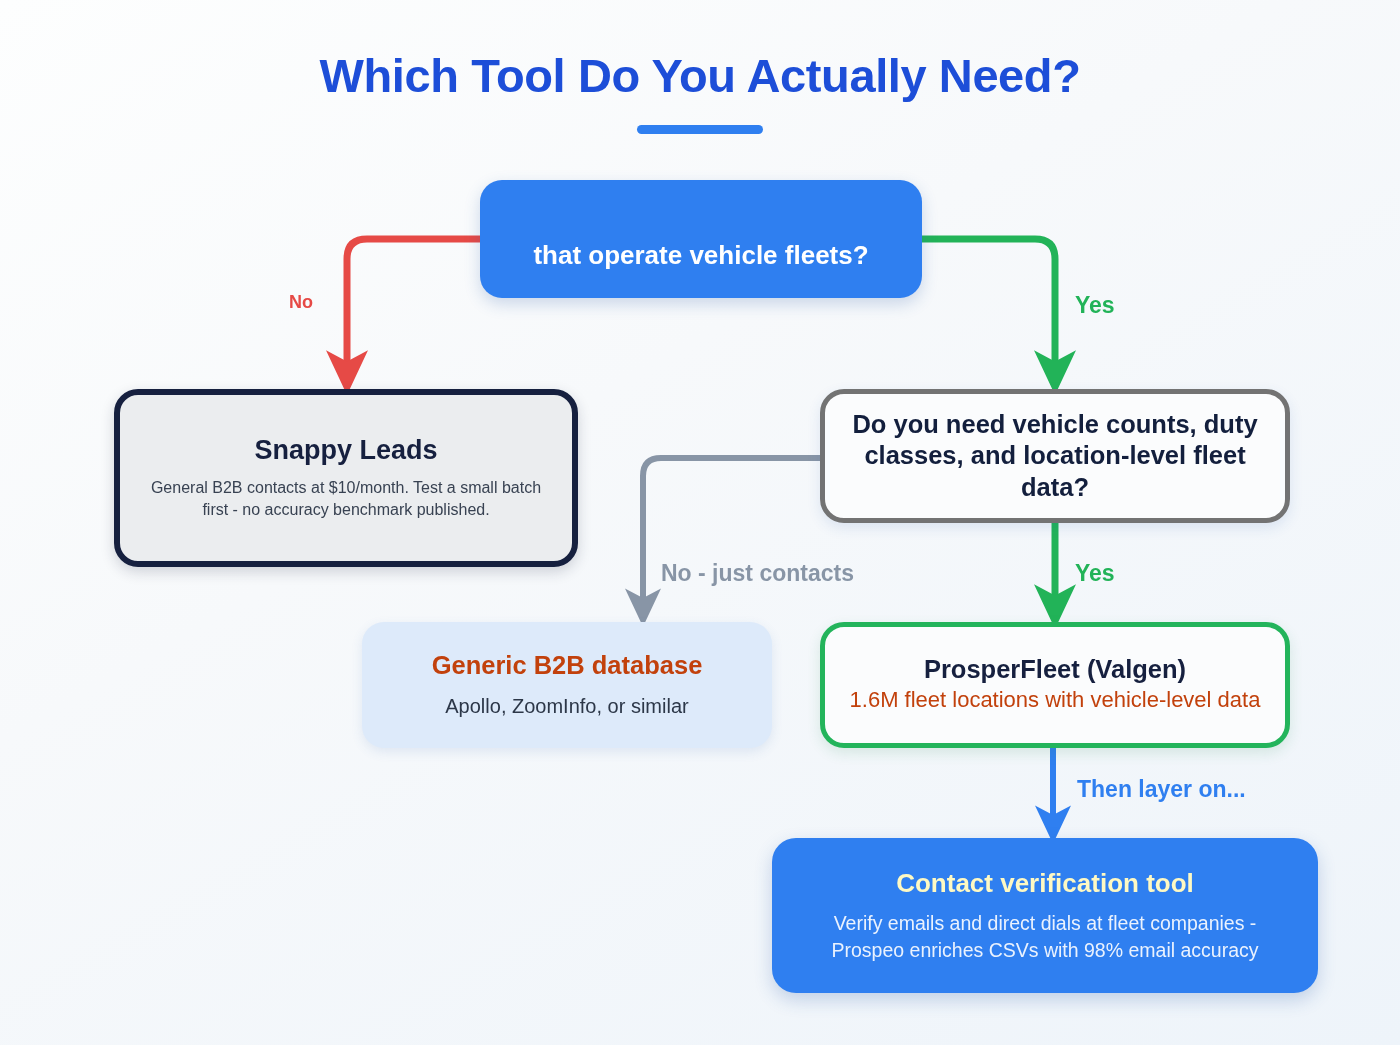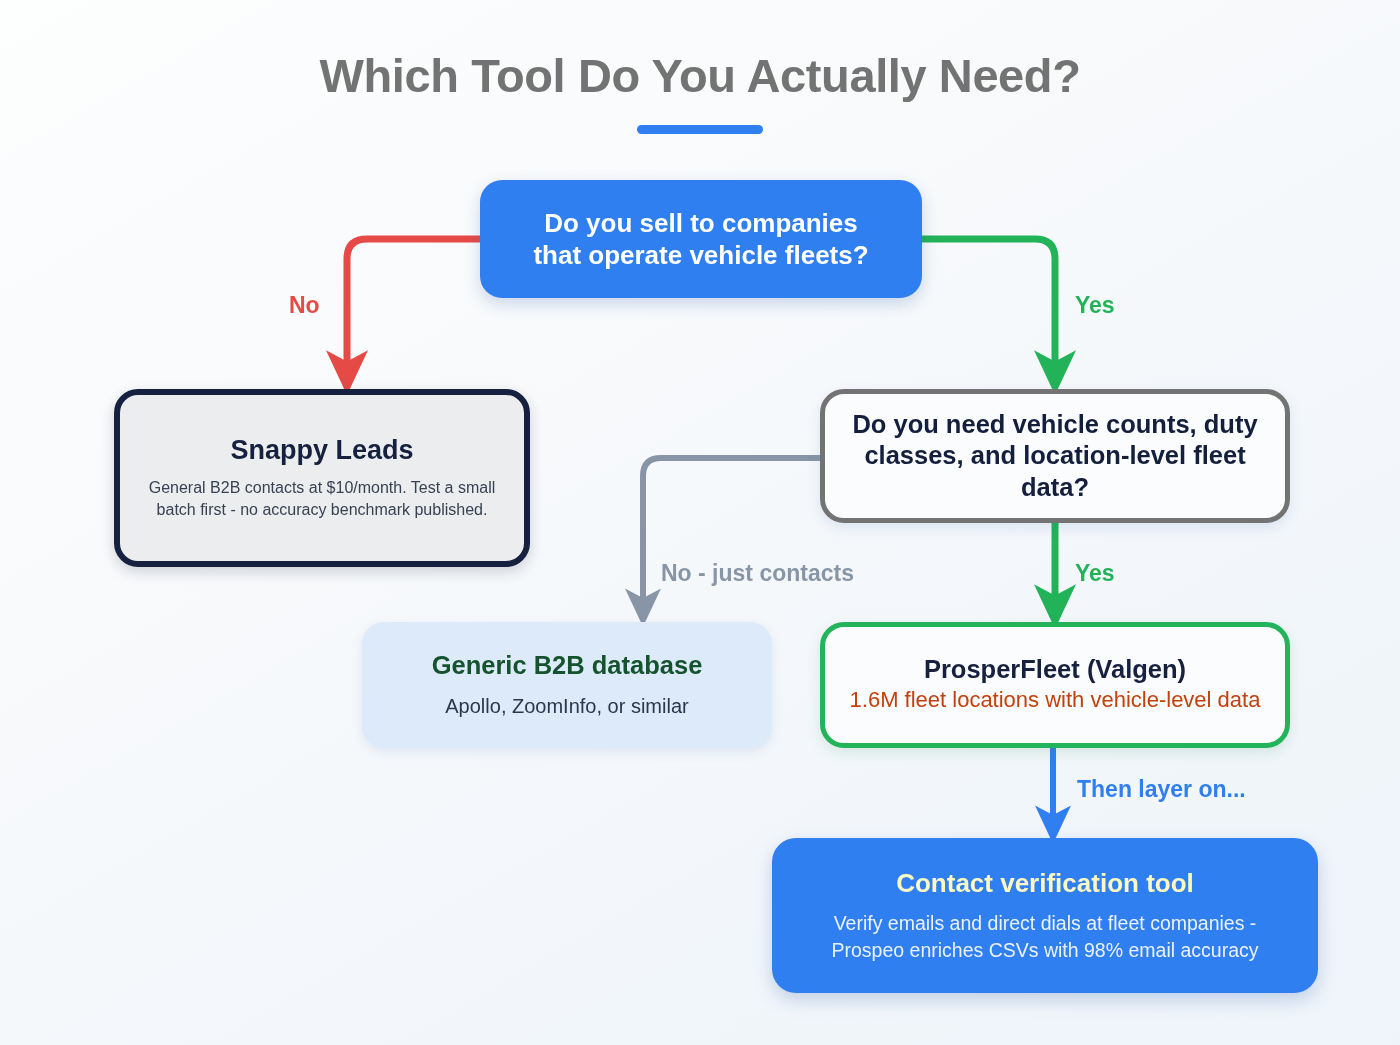--- a/index.html
+++ b/index.html
@@ -23,21 +23,21 @@
   
   .page-title {
     position: absolute;
     left: 0;
     top: 48px;
     width: 1400px;
     text-align: center;
     font-size: 47px;
     font-weight: bold;
     letter-spacing: -0.4px;
-    color: #737373;
+    color: #1d4ed8;
   }
   .title-rule {
     position: absolute;
     left: 637px;
     top: 125px;
     width: 126px;
     height: 9px;
     border-radius: 5px;
     background: #2f7ff0;
   }
@@ -83,21 +83,21 @@
   #node-decision-1 .n-title {
     color: #ffffff;
     font-size: 26px;
     padding: 0 22px;
   }
 
   
   #node-snappy {
     left: 114px;
     top: 389px;
-    width: 416px;
+    width: 464px;
     height: 178px;
     background: #ebedef;
     border: 6px solid #16203f;
     border-radius: 24px;
     box-shadow: 0 5px 14px rgba(25, 35, 60, 0.18);
   }
   #node-snappy .n-title {
     color: #16203f;
     font-size: 27px;
     margin-bottom: 9px;
@@ -129,21 +129,21 @@
   #node-generic {
     left: 362px;
     top: 622px;
     width: 410px;
     height: 126px;
     background: #ddeafa;
     border-radius: 22px;
     box-shadow: 0 4px 12px rgba(60, 110, 180, 0.12);
   }
   #node-generic .n-title {
-    color: #14532d;
+    color: #c2410c;
     font-size: 25.5px;
     margin-bottom: 10px;
   }
   #node-generic .n-sub {
     color: #2c3748;
     font-size: 20px;
   }
 
   
   #node-prosperfleet {
@@ -188,21 +188,21 @@
 
   
   .edge-label {
     position: absolute;
     font-weight: bold;
     white-space: nowrap;
   }
   #label-no-1 {
     left: 289px;
     top: 292px;
-    font-size: 23px;
+    font-size: 18px;
     color: #e64a46;
   }
   #label-yes-1 {
     left: 1075px;
     top: 292px;
     font-size: 23px;
     color: #22b358;
   }
   #label-no-contacts {
     left: 661px;
@@ -259,21 +259,21 @@
   </svg>
 
   <div class="edge-label" id="label-no-1">No</div>
   <div class="edge-label" id="label-yes-1">Yes</div>
   <div class="edge-label" id="label-no-contacts">No - just contacts</div>
   <div class="edge-label" id="label-yes-2">Yes</div>
   <div class="edge-label" id="label-then-layer">Then layer on...</div>
 
   <div class="node" id="node-decision-1">
     <div class="n-title">
-      <span>Do you sell to companies</span><br>
+      <br>
       <span>that operate vehicle fleets?</span>
     </div>
   </div>
 
   <div class="node" id="node-snappy">
     <div class="n-title">Snappy Leads</div>
     <div class="n-sub">General B2B contacts at $10/month. Test a small batch first - no accuracy benchmark published.</div>
   </div>
 
   <div class="node" id="node-decision-2">

